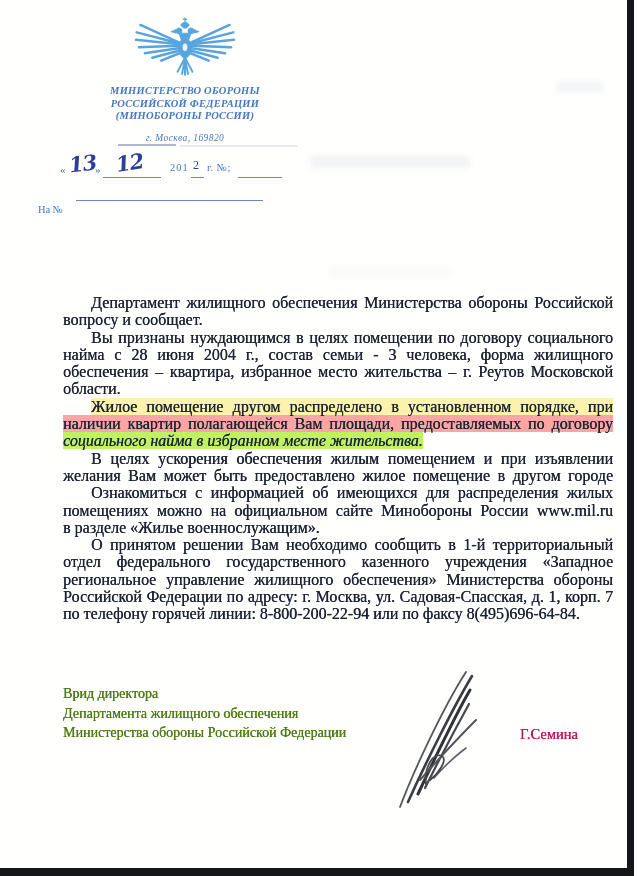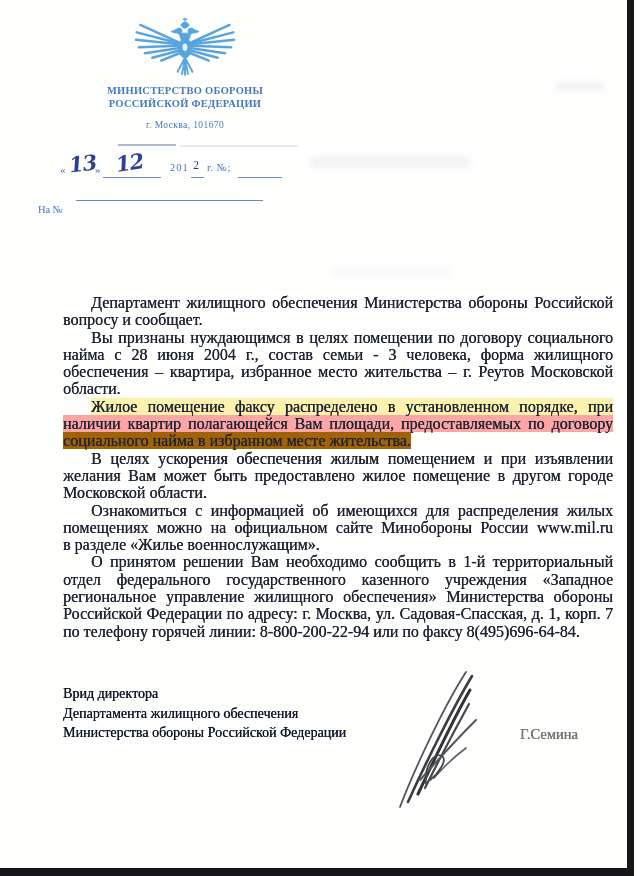--- a/index.html
+++ b/index.html
@@ -6,21 +6,21 @@
   .page{
     position:relative;width:637px;height:876px;margin:0 auto;
     background:#fffffe;overflow:hidden;
     font-family:"Liberation Serif", serif;
   }
   
   .edge-right{position:absolute;left:627px;top:0;width:7px;height:876px;background:#14161a;border-radius:0 0 4px 0;}
   .edge-bottom{position:absolute;left:0;top:868px;width:634px;height:8px;background:#14161a;}
   .corner-round{position:absolute;left:616px;top:857px;width:14px;height:14px;background:#fffffe;border-radius:0 0 10px 0;}
   
-  .letterhead{position:absolute;left:35px;top:16px;width:300px;text-align:center;color:#4479bd;}
+  .letterhead{position:absolute;left:35px;top:16px;width:300px;text-align:center;color:#4479bd;font-style:italic;}
   .emblem{display:block;margin:0 auto;}
   .org{font-weight:bold;font-size:10.5px;line-height:12.5px;letter-spacing:.25px;margin-top:5px;}
   .addr{font-size:9.5px;letter-spacing:.4px;margin-top:10px;}
   .lh-divider{position:absolute;left:118px;top:144px;width:58px;height:2px;background:rgba(75,100,150,.45);}
   .lh-divider2{position:absolute;left:180px;top:145px;width:118px;height:1.5px;background:rgba(120,145,180,.18);}
   
   .blue{color:#4479bd;}
   .ink{color:#2c3e96;}
   .ref-el{position:absolute;font-size:10.5px;}
   .hw{font-style:italic;font-weight:bold;font-family:"DejaVu Serif",serif;}
@@ -46,24 +46,24 @@
   .body-text{
     position:absolute;left:63px;top:294px;width:550px;
     font-size:16px;line-height:17.3px;color:#1e2433;
     text-shadow:.3px 0 0 currentColor;
   }
   .line{white-space:nowrap;}
   .just{text-align:justify;text-align-last:justify;}
   .ind{text-indent:28px;}
   .hl-full{background:#fca5a5;}
   .hlb{display:block;margin-left:28px;background:#fbf2ae;text-align:justify;text-align-last:justify;}
-  .hl{background:#a16207;}
+  .hl{background:#bef264;font-style:italic;}
   
-  .sig-titles{position:absolute;left:63px;top:684px;font-size:14px;line-height:19.5px;color:#0f172a;text-shadow:.3px 0 0 currentColor;}
-  .signer{position:absolute;left:520px;top:726px;font-size:14.5px;color:#737373;text-shadow:.3px 0 0 currentColor;}
+  .sig-titles{position:absolute;left:63px;top:684px;font-size:14px;line-height:19.5px;color:#4d7c0f;text-shadow:.3px 0 0 currentColor;}
+  .signer{position:absolute;left:520px;top:726px;font-size:14.5px;color:#be185d;text-shadow:.3px 0 0 currentColor;}
   .autograph{position:absolute;left:390px;top:662px;}
 </style>
 </head>
 <body>
 
 <div class="page">
 
   <div class="letterhead">
     <svg class="emblem" width="104" height="64" viewBox="0 0 140 86">
       <g stroke="#58a5de" fill="none" stroke-linecap="round" stroke-width="3.4">
@@ -97,22 +97,23 @@
             <path d="M70,57 L70,79"></path>
           <path d="M70,57 L74,78"></path>
             <path d="M70,56 L80,75"></path>
         </g>
       </g>
       <ellipse cx="70" cy="42" rx="3.2" ry="5" fill="#eaf4fc"></ellipse>
     </svg>
     <div class="org">
       <div>МИНИСТЕРСТВО ОБОРОНЫ</div>
       <div>РОССИЙСКОЙ ФЕДЕРАЦИИ</div>
+      <div>(МИНОБОРОНЫ РОССИИ)</div>
     </div>
-    <div class="addr">г. Москва, 101670</div>
+    <div class="addr">г. Москва, 169820</div>
   </div>
   <div class="lh-divider"></div>
   <div class="lh-divider2"></div>
 
   <span class="ref-el blue q-open">«</span>
   <span class="ref-el ink hw hw-day">13</span>
   <span class="ref-el blue q-close">»</span>
   <div class="uline u-month"></div>
   <span class="ref-el ink hw hw-month">12</span>
   <span class="ref-el blue yr">201</span>
@@ -130,30 +131,29 @@
   <div class="body-text">
     <div class="line just ind">Департамент жилищного обеспечения Министерства обороны Российской</div>
     <div class="line">вопросу и сообщает.</div>
 
     <div class="line just ind">Вы признаны нуждающимся в целях помещении по договору социального</div>
     <div class="line just">найма с 28 июня 2004 г., состав семьи - 3 человека, форма жилищного</div>
     <div class="line just">обеспечения – квартира, избранное место жительства – г. Реутов Московской</div>
     <div class="line">области.</div>
 
     <div class="line">
-      <span class="hlb">Жилое помещение факсу распределено в установленном порядке, при</span>
+      <span class="hlb">Жилое помещение другом распределено в установленном порядке, при</span>
     </div>
     <div class="line just hl-full">наличии квартир полагающейся Вам площади, предоставляемых по договору</div>
     <div class="line">
       <span class="hl">социального найма в избранном месте жительства.</span>
     </div>
 
     <div class="line just ind">В целях ускорения обеспечения жилым помещением и при изъявлении</div>
     <div class="line just">желания Вам может быть предоставлено жилое помещение в другом городе</div>
-    <div class="line">Московской области.</div>
 
     <div class="line just ind">Ознакомиться с информацией об имеющихся для распределения жилых</div>
     <div class="line just">помещениях можно на официальном сайте Минобороны России www.mil.ru</div>
     <div class="line">в разделе «Жилье военнослужащим».</div>
 
     <div class="line just ind">О принятом решении Вам необходимо сообщить в 1-й территориальный</div>
     <div class="line just">отдел федерального государственного казенного учреждения «Западное</div>
     <div class="line just">региональное управление жилищного обеспечения» Министерства обороны</div>
     <div class="line just">Российской Федерации по адресу: г. Москва, ул. Садовая-Спасская, д. 1, корп. 7</div>
     <div class="line">по телефону горячей линии: 8-800-200-22-94 или по факсу 8(495)696-64-84.</div>

